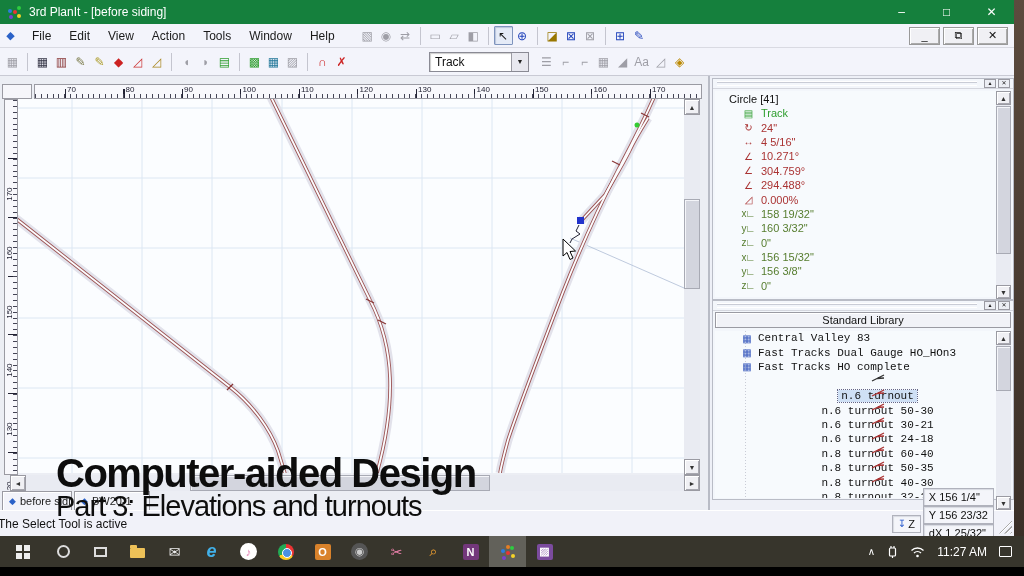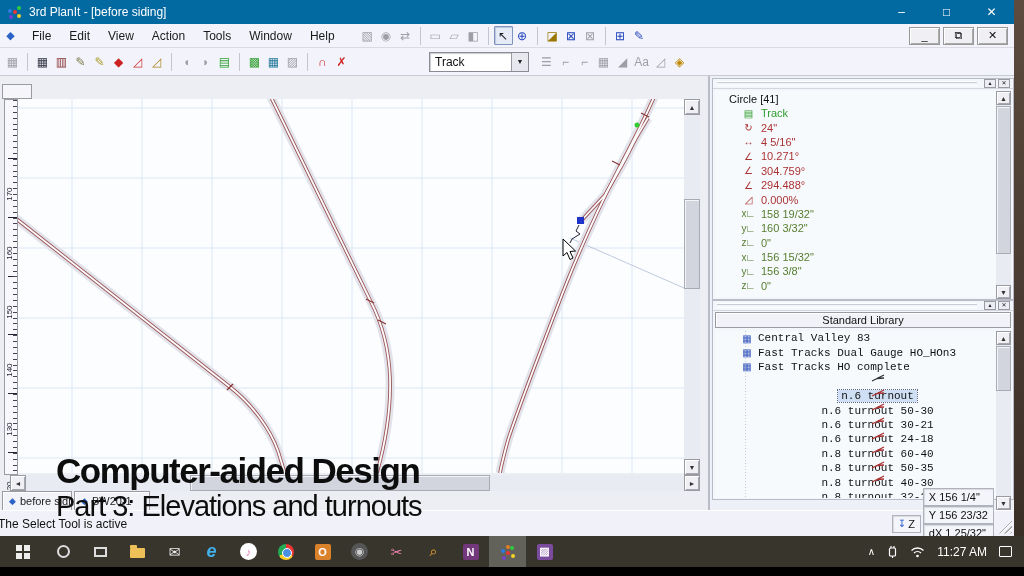--- a/index.html
+++ b/index.html
@@ -2,21 +2,21 @@
 <html><head>
 <meta charset="utf-8">
 <style>
   * { margin:0; padding:0; box-sizing:border-box; }
   body { font-family:"Liberation Sans", sans-serif; background:#000; }
   .screen { position:relative; width:1024px; height:576px; overflow:hidden; background:#000; }
 
   
   .app { position:absolute; left:0; top:0; width:1014px; height:536px; background:#eef0f7; }
 
-  .titlebar { position:absolute; left:0; top:0; width:100%; height:24px; background:#0369a1; display:flex; align-items:center; color:#fff; font-size:12px; }
+  .titlebar { position:absolute; left:0; top:0; width:100%; height:24px; background:#15803d; display:flex; align-items:center; color:#fff; font-size:12px; }
   .app-logo { width:14px; height:14px; margin:0 7px 0 8px; position:relative; }
   .app-logo i { position:absolute; left:5px; top:5px; width:4px; height:4px; border-radius:50%; background:#e33;
      box-shadow:-5px -1px 0 #2b7de0, 4px -4px 0 #2ecc40, 4px 4px 0 #f5d327, -4px 5px 0 #7a3fd1; }
   .t-title { flex:1; white-space:nowrap; overflow:hidden; }
   .winbtns { display:flex; height:100%; }
   .winbtn { width:45px; height:100%; display:flex; align-items:center; justify-content:center; color:#fff; font-size:12px; }
 
   .menubar { position:absolute; left:0; top:24px; width:100%; height:24px; background:#f3f4fb; border-bottom:1px solid #d9dae2; display:flex; align-items:center; font-size:12px; color:#1a1a1a; }
   .doc-ico { width:13px; height:13px; margin:0 6px 0 4px; font-size:11px; color:#2b62c8; display:flex; align-items:center; justify-content:center; }
   .menu-item { padding:3px 9px; }
@@ -120,21 +120,21 @@
   .shape-burst .g { width:4px; height:4px; border-radius:50%; background:#e33; box-shadow:-5px -2px 0 #2b7de0, 4px -5px 0 #2ecc40, 5px 3px 0 #f5d327, -4px 5px 0 #7a3fd1, 0 -6px 0 #e67e22; margin-top:2px; }
   .edge-g { font-style:italic; font-weight:bold; font-size:18px; color:#41b0e8; }
   .tray { margin-left:auto; display:flex; align-items:center; color:#fff; gap:12px; padding-right:12px; font-size:11px; }
   .tray .chev { font-size:10px; }
   .usb-ic, .wifi-ic { display:flex; }
   .ac-ic { width:13px; height:11px; border:1.5px solid #fff; border-radius:1px; }
   .clock { font-size:12px; }
   .black-strip { position:absolute; left:0; top:567px; width:1024px; height:9px; background:#000; }
 
   
-  .overlay-title { position:absolute; left:56px; top:453px; font-size:35px; font-weight:bold; letter-spacing:-1.5px; color:#0d0d0d; z-index:50; line-height:1; }
+  .overlay-title { position:absolute; left:56px; top:453px; font-size:40px; font-weight:bold; letter-spacing:-1.5px; color:#0d0d0d; z-index:50; line-height:1; }
   .overlay-sub { position:absolute; left:56px; top:491px; font-size:29px; letter-spacing:-1px; color:#0d0d0d; z-index:50; line-height:1.1; }
 </style>
 </head>
 <body>
 
 <div class="screen">
 
   <div class="app">
 
     <div class="titlebar">
@@ -217,20 +217,35 @@
           <span class="tb disabled">▦</span>
           <span class="tb disabled">◢</span>
           <span class="tb disabled">Aa</span>
           <span class="tb disabled">◿</span>
           <span class="tb" style="color: rgb(187, 136, 0);">◈</span>
         </span>
     </div>
 
     <div class="canvas-frame">
       <div class="corner-box"></div>
+      <div class="hruler">
+        <div class="hruler-labels">
+            <span>70</span>
+            <span>80</span>
+            <span>90</span>
+            <span>100</span>
+            <span>110</span>
+            <span>120</span>
+            <span>130</span>
+            <span>140</span>
+            <span>150</span>
+            <span>160</span>
+            <span>170</span>
+          </div>
+      </div>
       <div class="vruler">
         <div class="vruler-labels">
             <span>170</span>
             <span>160</span>
             <span>150</span>
             <span>140</span>
             <span>130</span>
             <span>120</span>
           </div>
       </div>

